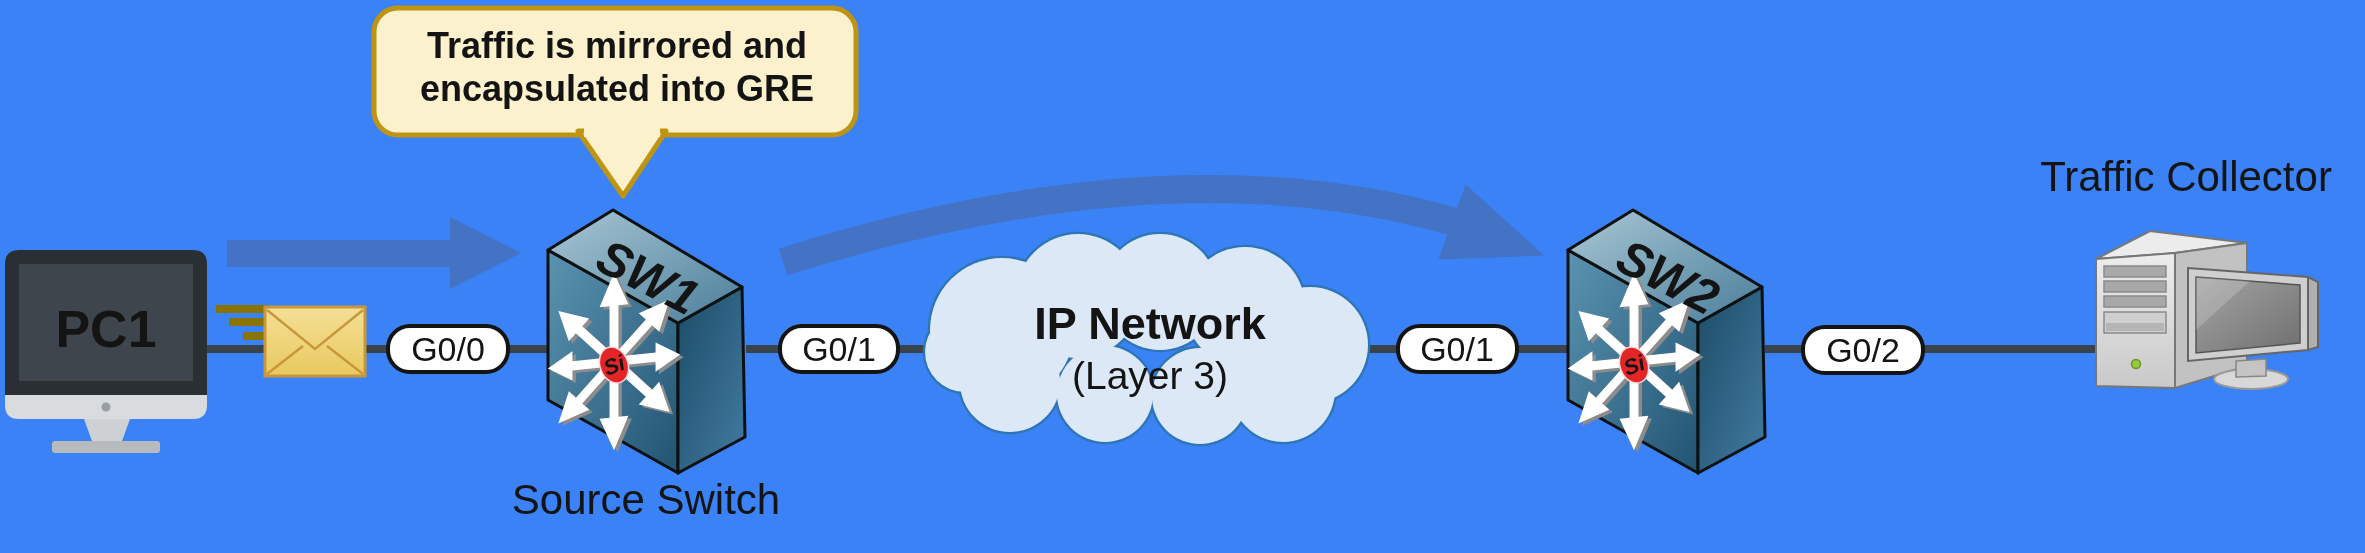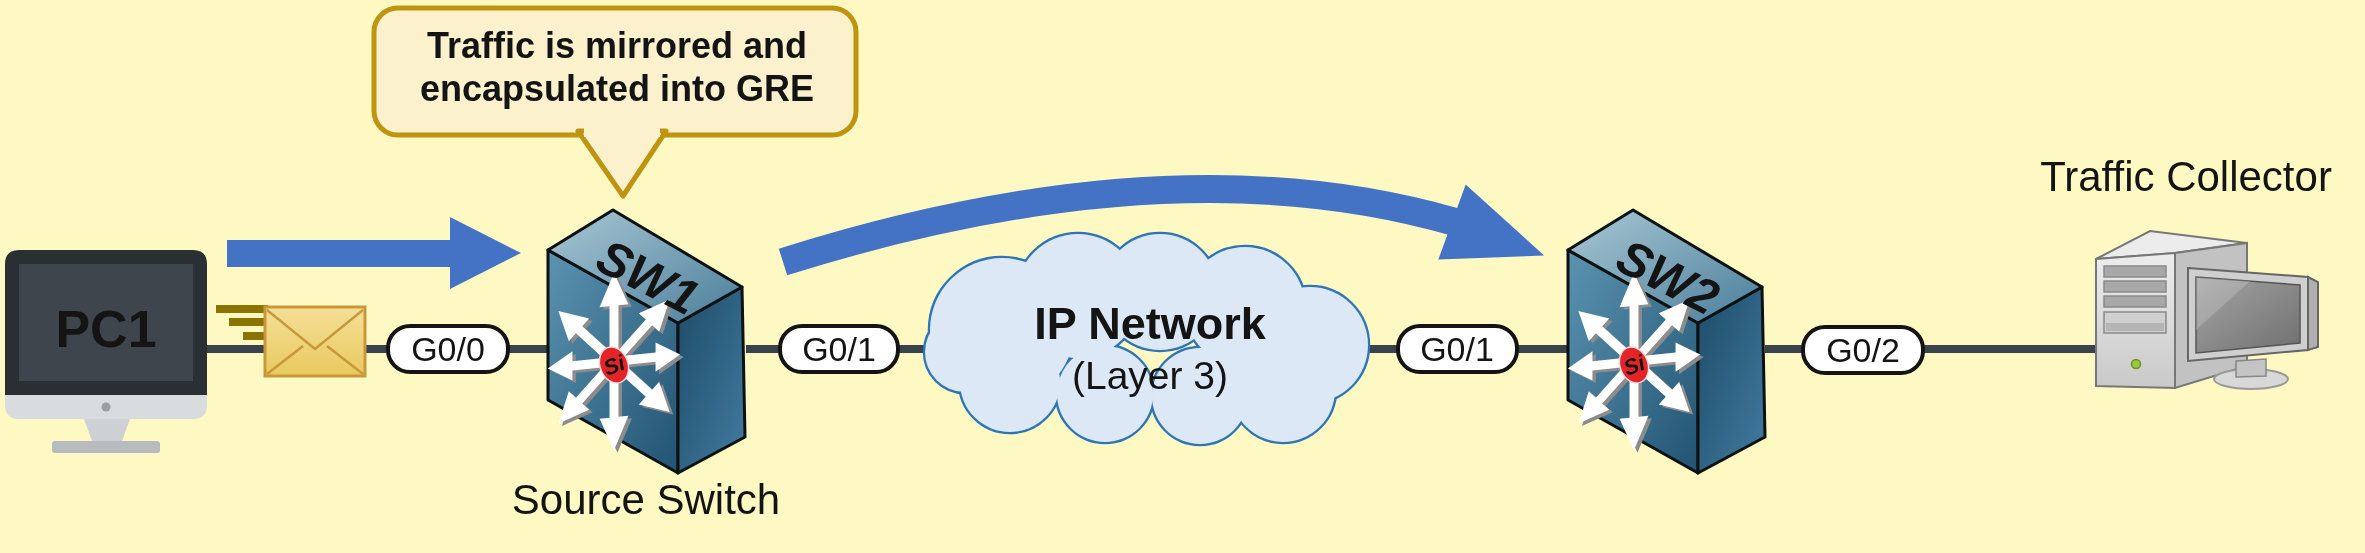--- a/index.html
+++ b/index.html
@@ -1,16 +1,16 @@
 <!DOCTYPE html>
 <html><head>
 <meta charset="utf-8">
 <style>
   html,body{margin:0;padding:0;background:#ffffff;}
-  .stage{position:relative;width:2365px;height:553px;background:#fef9c3;overflow:hidden;}
+  .stage{position:relative;width:2365px;height:553px;background:#3b82f6;overflow:hidden;}
   svg{display:block;}
   text{font-family:"Liberation Sans","DejaVu Sans",sans-serif;fill:#141414;}
   .t-bold{font-weight:bold;}
   .t-ital{font-style:italic;}
 </style>
 </head>
 <body>
 
 <div class="stage">
 <svg width="2365" height="553" viewBox="0 0 2365 553" xmlns="http://www.w3.org/2000/svg">

